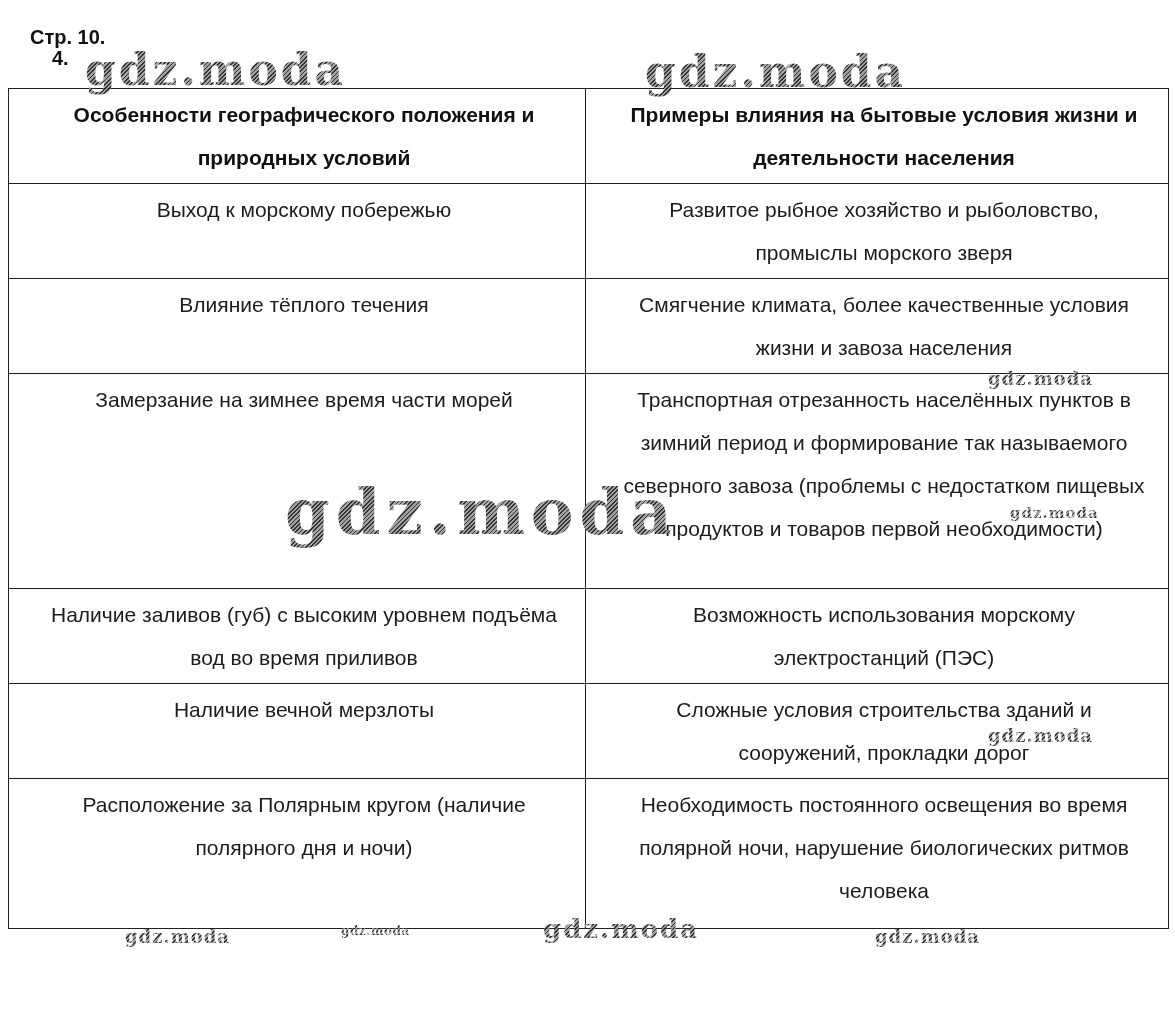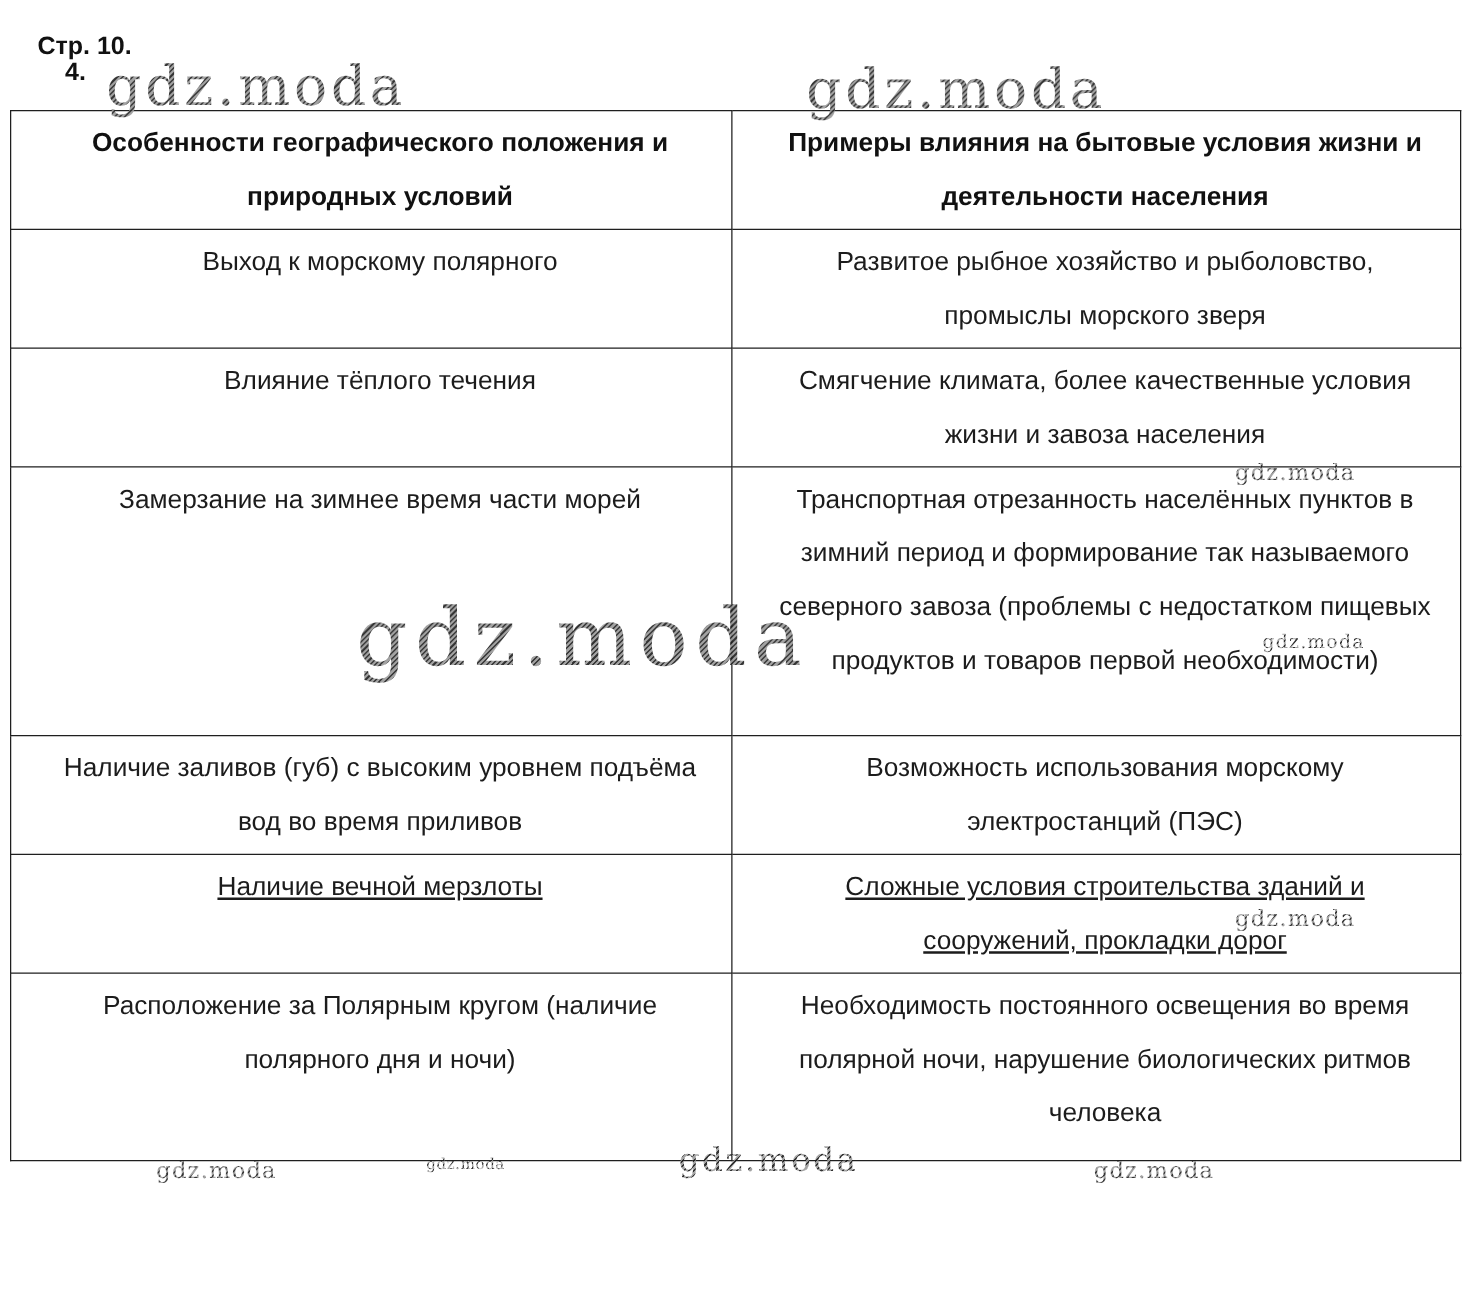--- a/index.html
+++ b/index.html
@@ -44,28 +44,28 @@
   }
   .col-left { width:577px; }
   .col-right { width:583px; }
 
   tr.h-header { height:82px; }
   tr.h-r1 { height:86px; }
   tr.h-r2 { height:87px;margin-left:28px; }
   tr.h-r3 { height:215px; }
   tr.h-r4 { height:85px; }
   tr.h-r5 { height:130px; }
-  tr.h-r6 { height:85px;text-decoration:underline; }
+  tr.h-r6 { height:85px; }
   tr.h-r7 { height:150px; }
 
   
   .wm {
     position:absolute;
     font-family:"DejaVu Serif", serif;
-    font-weight:normal;
+    font-weight:bold;
     color:#4a4a4a;
     letter-spacing:2px;
     z-index:5;
     pointer-events:none;
     white-space:nowrap;
     opacity:0.9;
   }
   @supports (-webkit-background-clip: text) {
     .wm {
       background: repeating-linear-gradient(135deg, #1d1d1d 0px, #1d1d1d 1.2px, #9a9a9a 1.2px, #9a9a9a 3px);
@@ -101,21 +101,21 @@
   <colgroup>
     <col class="col-left">
     <col class="col-right">
   </colgroup>
   <tbody>
     <tr class="h-header">
       <th>Особенности географического положения и природных условий</th>
       <th>Примеры влияния на бытовые условия жизни и деятельности населения</th>
     </tr>
     <tr class="h-r1">
-      <td>Выход к морскому полярного</td>
+      <td>Выход к морскому побережью</td>
       <td>Развитое рыбное хозяйство и рыболовство, промыслы морского зверя</td>
     </tr>
     <tr class="h-r2">
       <td>Влияние тёплого течения</td>
       <td>Смягчение климата, более качественные условия жизни и завоза населения</td>
     </tr>
     <tr class="h-r3">
       <td>Замерзание на зимнее время части морей</td>
       <td>Транспортная отрезанность населённых пунктов в зимний период и формирование так называемого северного завоза (проблемы с недостатком пищевых продуктов и товаров первой необходимости)</td>
     </tr>

